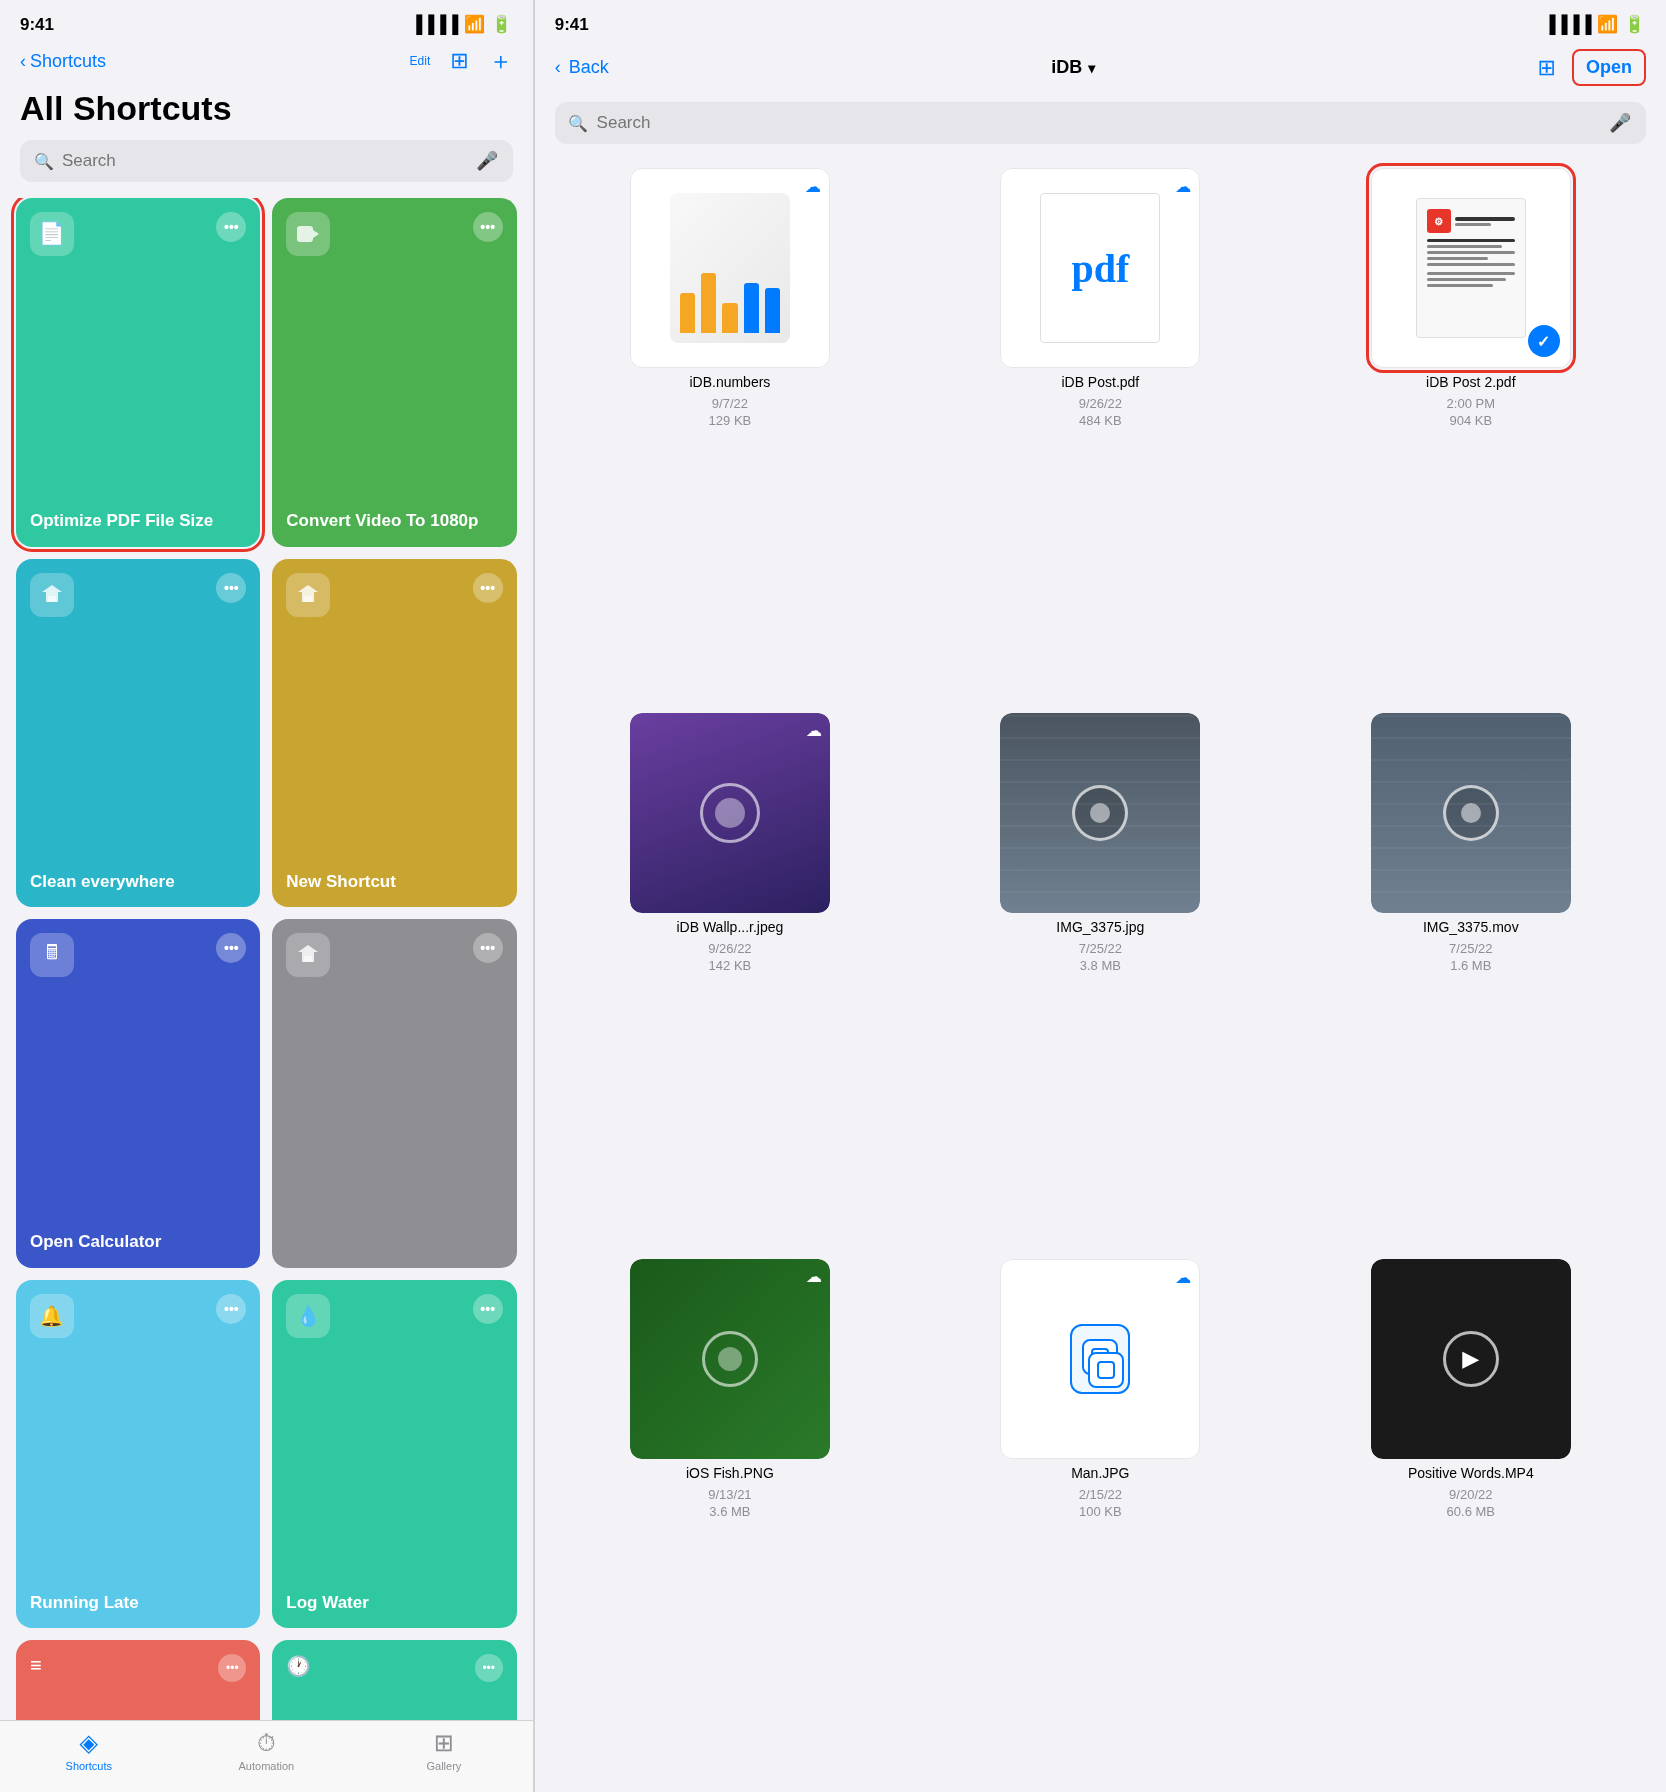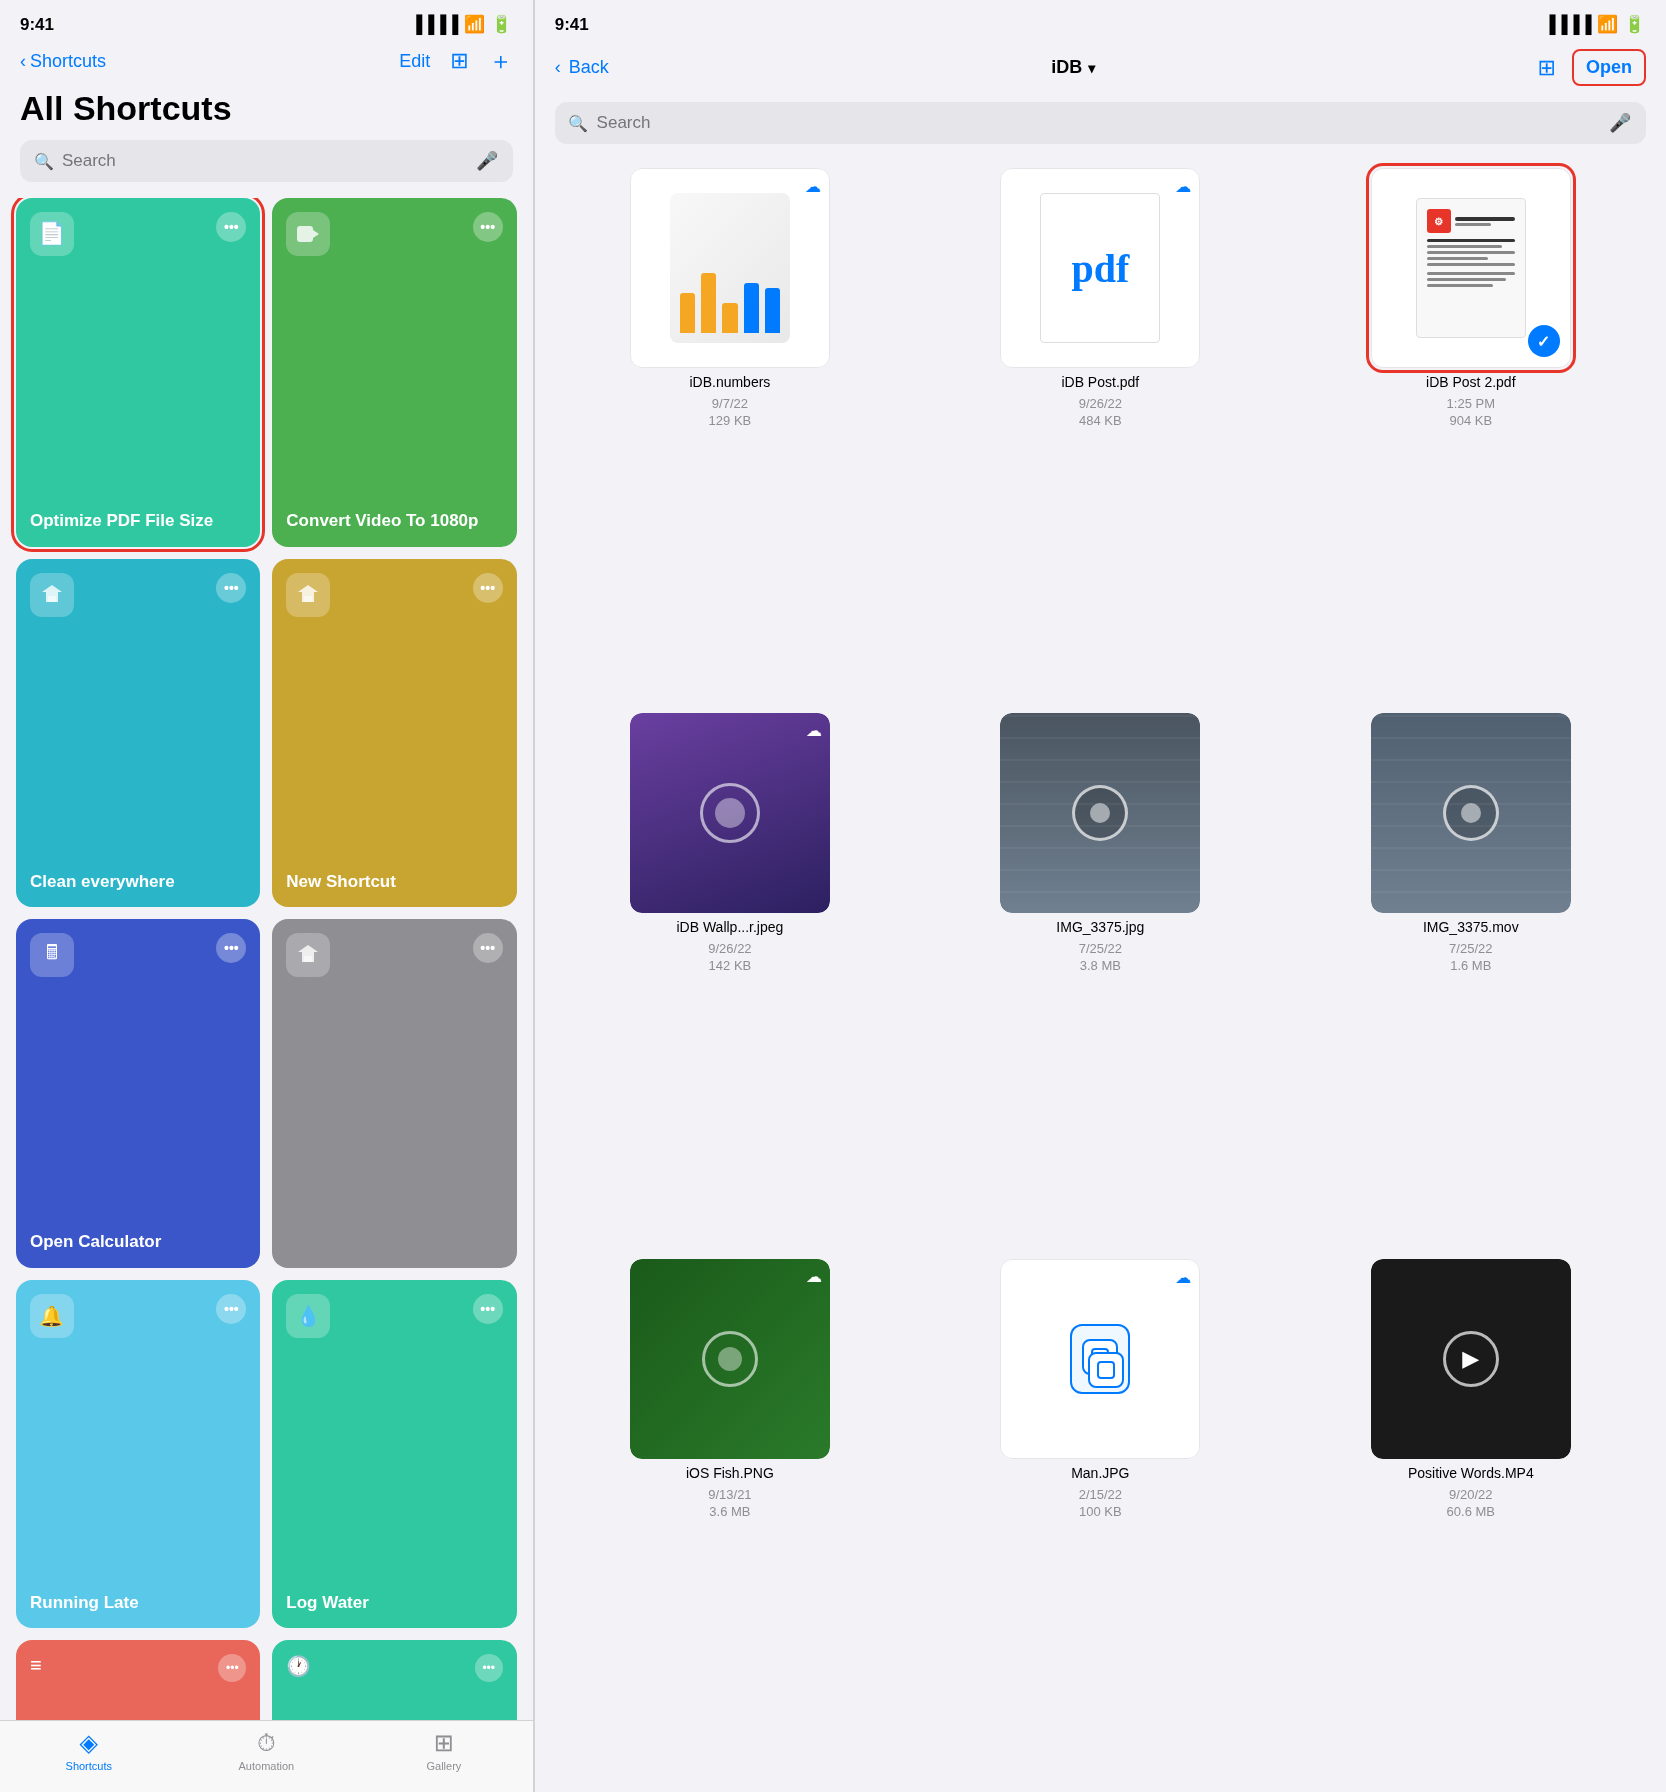--- a/index.html
+++ b/index.html
@@ -514,21 +514,21 @@
       <span>🔋</span>
     </div>
   </div>
 
   <div class="nav-bar">
     <div class="nav-back">
       <span>‹</span>
       <span>Shortcuts</span>
     </div>
     <div class="nav-actions">
-      <span style="color:#007aff;font-size:18px;cursor:pointer;">Edit</span>
+      <span style="color:#007aff;font-size:12px;cursor:pointer;">Edit</span>
       <span style="color:#007aff;font-size:22px;cursor:pointer;">⊞</span>
       <span style="color:#007aff;font-size:24px;font-weight:300;cursor:pointer;">＋</span>
     </div>
   </div>
 
   <div class="page-title">All Shortcuts</div>
 
   <div class="search-bar">
     <span style="color:#8e8e93;font-size:16px;">🔍</span>
     <input type="text" readonly="" placeholder="Search" style="">
@@ -736,21 +736,21 @@
             <div style="height:3px;background:#888;border-radius:2px;margin-bottom:3px;width:70%;"></div>
             <div style="height:3px;background:#888;border-radius:2px;margin-bottom:6px;"></div>
             <div style="height:3px;background:#888;border-radius:2px;margin-bottom:3px;"></div>
             <div style="height:3px;background:#888;border-radius:2px;margin-bottom:3px;width:90%;"></div>
             <div style="height:3px;background:#888;border-radius:2px;margin-bottom:3px;width:75%;"></div>
           </div>
           <div class="file-check">✓</div>
         </div>
       </div>
       <div class="file-name">iDB Post 2.pdf</div>
-      <div class="file-date">1:25 PM</div>
+      <div class="file-date">2:00 PM</div>
       <div class="file-size">904 KB</div>
     </div>
 
     <div class="file-item">
       <div class="file-thumb">
         <div class="wallpaper-thumb">
           <span class="file-cloud-icon" style="position:absolute;top:8px;right:8px;color:white;font-size:16px;">☁</span>
           <div style="width:60px;height:60px;border:3px solid rgba(255,255,255,0.6);border-radius:50%;display:flex;align-items:center;justify-content:center;">
             <div style="width:30px;height:30px;background:rgba(255,255,255,0.4);border-radius:50%;"></div>
           </div>

